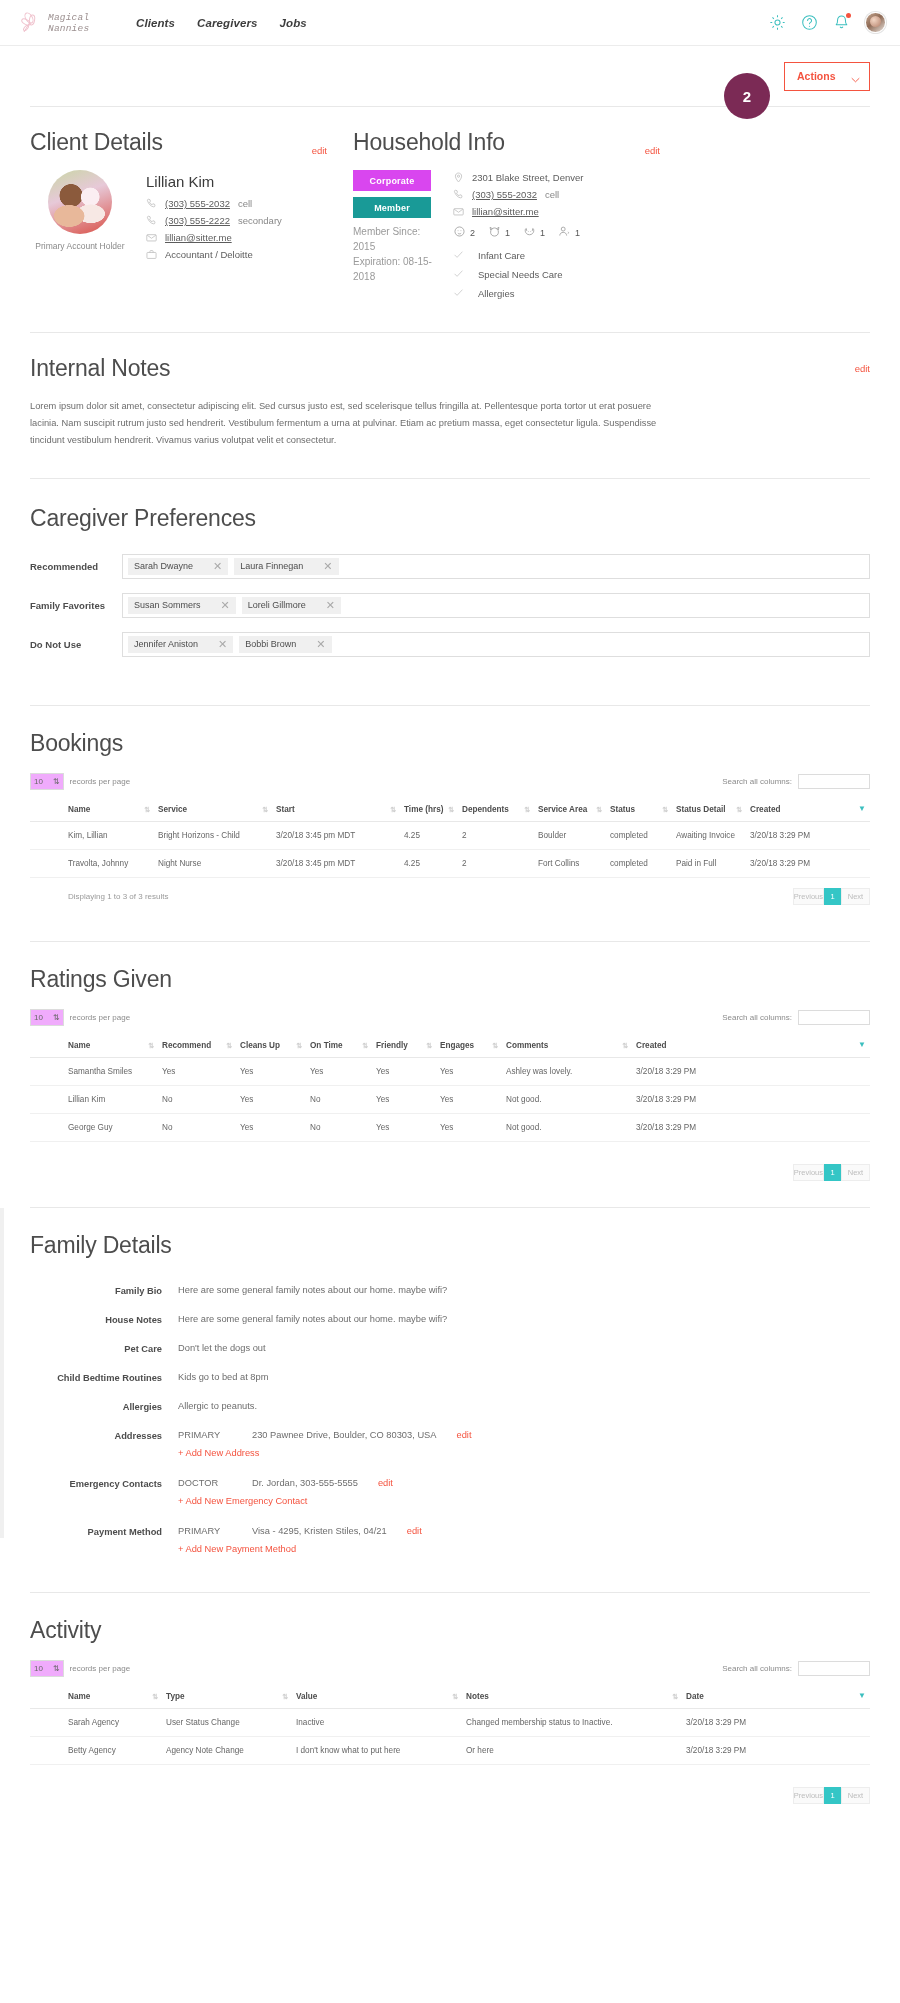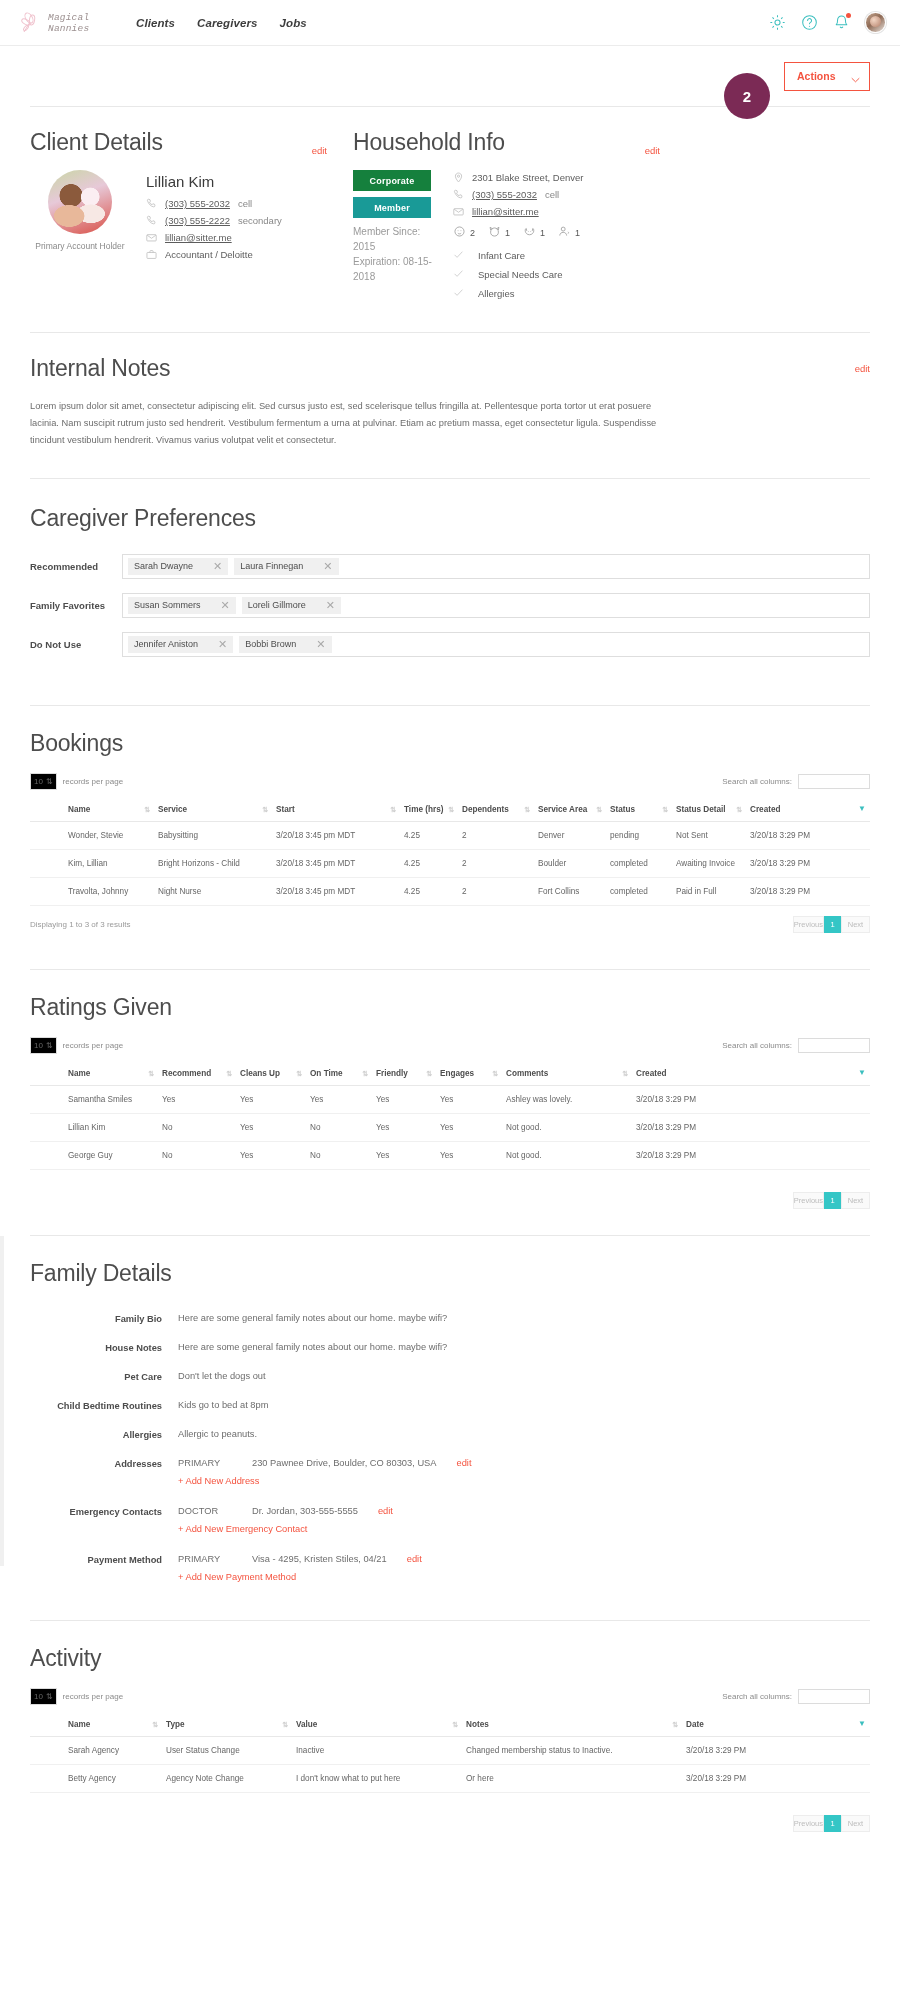--- a/index.html
+++ b/index.html
@@ -132,21 +132,21 @@
   .lnk { color: #5c5c5c; text-decoration: underline; }
   .muted { color: #888; }
 
   .hh-body { display: flex; gap: 16px; }
   .hh-left { width: 84px; }
   .pill {
     width: 78px; height: 21px; display: flex; align-items: center;
     justify-content: center; color: #fff; font-size: 9px; font-weight: 700;
     margin-bottom: 6px; letter-spacing: .2px;
   }
-  .pill.corporate { background: #15803d; }
+  .pill.corporate { background: #d946ef; }
   .pill.member { background: #199a97; }
   .meta-line { font-size: 10px; color: #9a9a9a; line-height: 1.5; }
   .hh-right { flex: 1; padding-top: 2px; }
   .counts { display: flex; align-items: center; gap: 13px; margin: 8px 0 9px; }
   .count { display: flex; align-items: center; gap: 4px; font-size: 9px; color: #555; }
   .count .ic { width: 13px; color: #9a9a9a; display: block; }
   .check-line {
     display: flex; align-items: center; gap: 14px;
     font-size: 9.5px; color: #5c5c5c; margin-bottom: 6px;
   }
@@ -173,23 +173,23 @@
     display: flex; align-items: center; gap: 20px;
     background: #f0f0f0; height: 17px; padding: 0 6px;
     font-size: 9px; color: #4d4d4d;
   }
   .chip .x { color: #a9a9a9; font-size: 11px; line-height: 1; cursor: pointer; }
 
   
   .tbl-wrap { padding: 0 30px; }
   .tbl-top { display: flex; align-items: center; margin: 16px 0 8px; }
   .rpp-select {
-    border: 1px solid #dcdcdc; background: #000000; height: 17px;
+    border: 1px solid #dcdcdc; background: #f0abfc; height: 17px;
     font-size: 8px; color: #666; padding: 0 3px;
-    display: flex; align-items: center; gap: 3px;
+    display: flex; align-items: center; gap: 10px;
   }
   .rpp-label { font-size: 8px; color: #8b8b8b; margin-left: 6px; }
   .search-wrap { margin-left: auto; display: flex; align-items: center; gap: 6px; }
   .search-label { font-size: 8px; color: #8b8b8b; }
   .search-input {
     width: 72px; height: 15px; border: 1px solid #dcdcdc; background: #fff;
     font-size: 8px; padding: 0 4px; font-family: "Liberation Sans", sans-serif;
   }
   table.dt { width: 100%; border-collapse: collapse; }
   table.dt th {
@@ -213,21 +213,21 @@
     position: relative; overflow: hidden;
   }
   .row-av.a { background: linear-gradient(150deg,#e6c5ae,#b07a5c); }
   .row-av.b { background: linear-gradient(150deg,#cfd8e3,#46566b); }
   .row-av.c { background: linear-gradient(150deg,#e8d3c9,#b1543f); }
   .row-av::after{
     content:""; position:absolute; left:26%; top:20%;
     width:48%; height:48%; border-radius:50%;
     background: rgba(255,255,255,.55);
   }
-  .tbl-foot { display: flex; align-items: center; padding: 10px 0 0; }
+  .tbl-foot { display: flex; align-items: center; padding: 10px 0 0; margin-left: 38px; }
   .foot-info { font-size: 8px; color: #9a9a9a; }
   .pager { margin-left: auto; display: flex; }
   .pg {
     min-width: 29px; height: 17px; border: 1px solid #ededed;
     background: #fafafa; color: #bcbcbc;
     display: flex; align-items: center; justify-content: center;
     font-size: 7.5px; cursor: pointer;
   }
   .pg.num { background: #34c6c6; border-color: #34c6c6; color: #fff; min-width: 17px; }
 
@@ -562,32 +562,20 @@
         <th style="width:128px;"><span>Start</span><span class="sortic">⇅</span></th>
         <th style="width:58px;"><span>Time (hrs)</span><span class="sortic">⇅</span></th>
         <th style="width:76px;margin-left:28px;"><span>Dependents</span><span class="sortic">⇅</span></th>
         <th style="width:72px;"><span>Service Area</span><span class="sortic">⇅</span></th>
         <th style="width:66px;"><span>Status</span><span class="sortic">⇅</span></th>
         <th style="width:74px;"><span>Status Detail</span><span class="sortic">⇅</span></th>
         <th class="sorted-last"><span>Created</span><span class="sortic">▼</span></th>
       </tr>
         </thead>
       <tbody>
-        <tr>
-          <td class="av-cell"></td>
-          <td>Wonder, Stevie</td>
-          <td>Babysitting</td>
-          <td>3/20/18 3:45 pm MDT</td>
-          <td>4.25</td>
-          <td>2</td>
-          <td>Denver</td>
-          <td>pending</td>
-          <td>Not Sent</td>
-          <td>3/20/18 3:29 PM</td>
-        </tr>
         <tr>
           <td class="av-cell"><span class="row-av a"></span></td>
           <td>Kim, Lillian</td>
           <td>Bright Horizons - Child</td>
           <td>3/20/18 3:45 pm MDT</td>
           <td>4.25</td>
           <td>2</td>
           <td>Boulder</td>
           <td>completed</td>
           <td>Awaiting Invoice</td>

